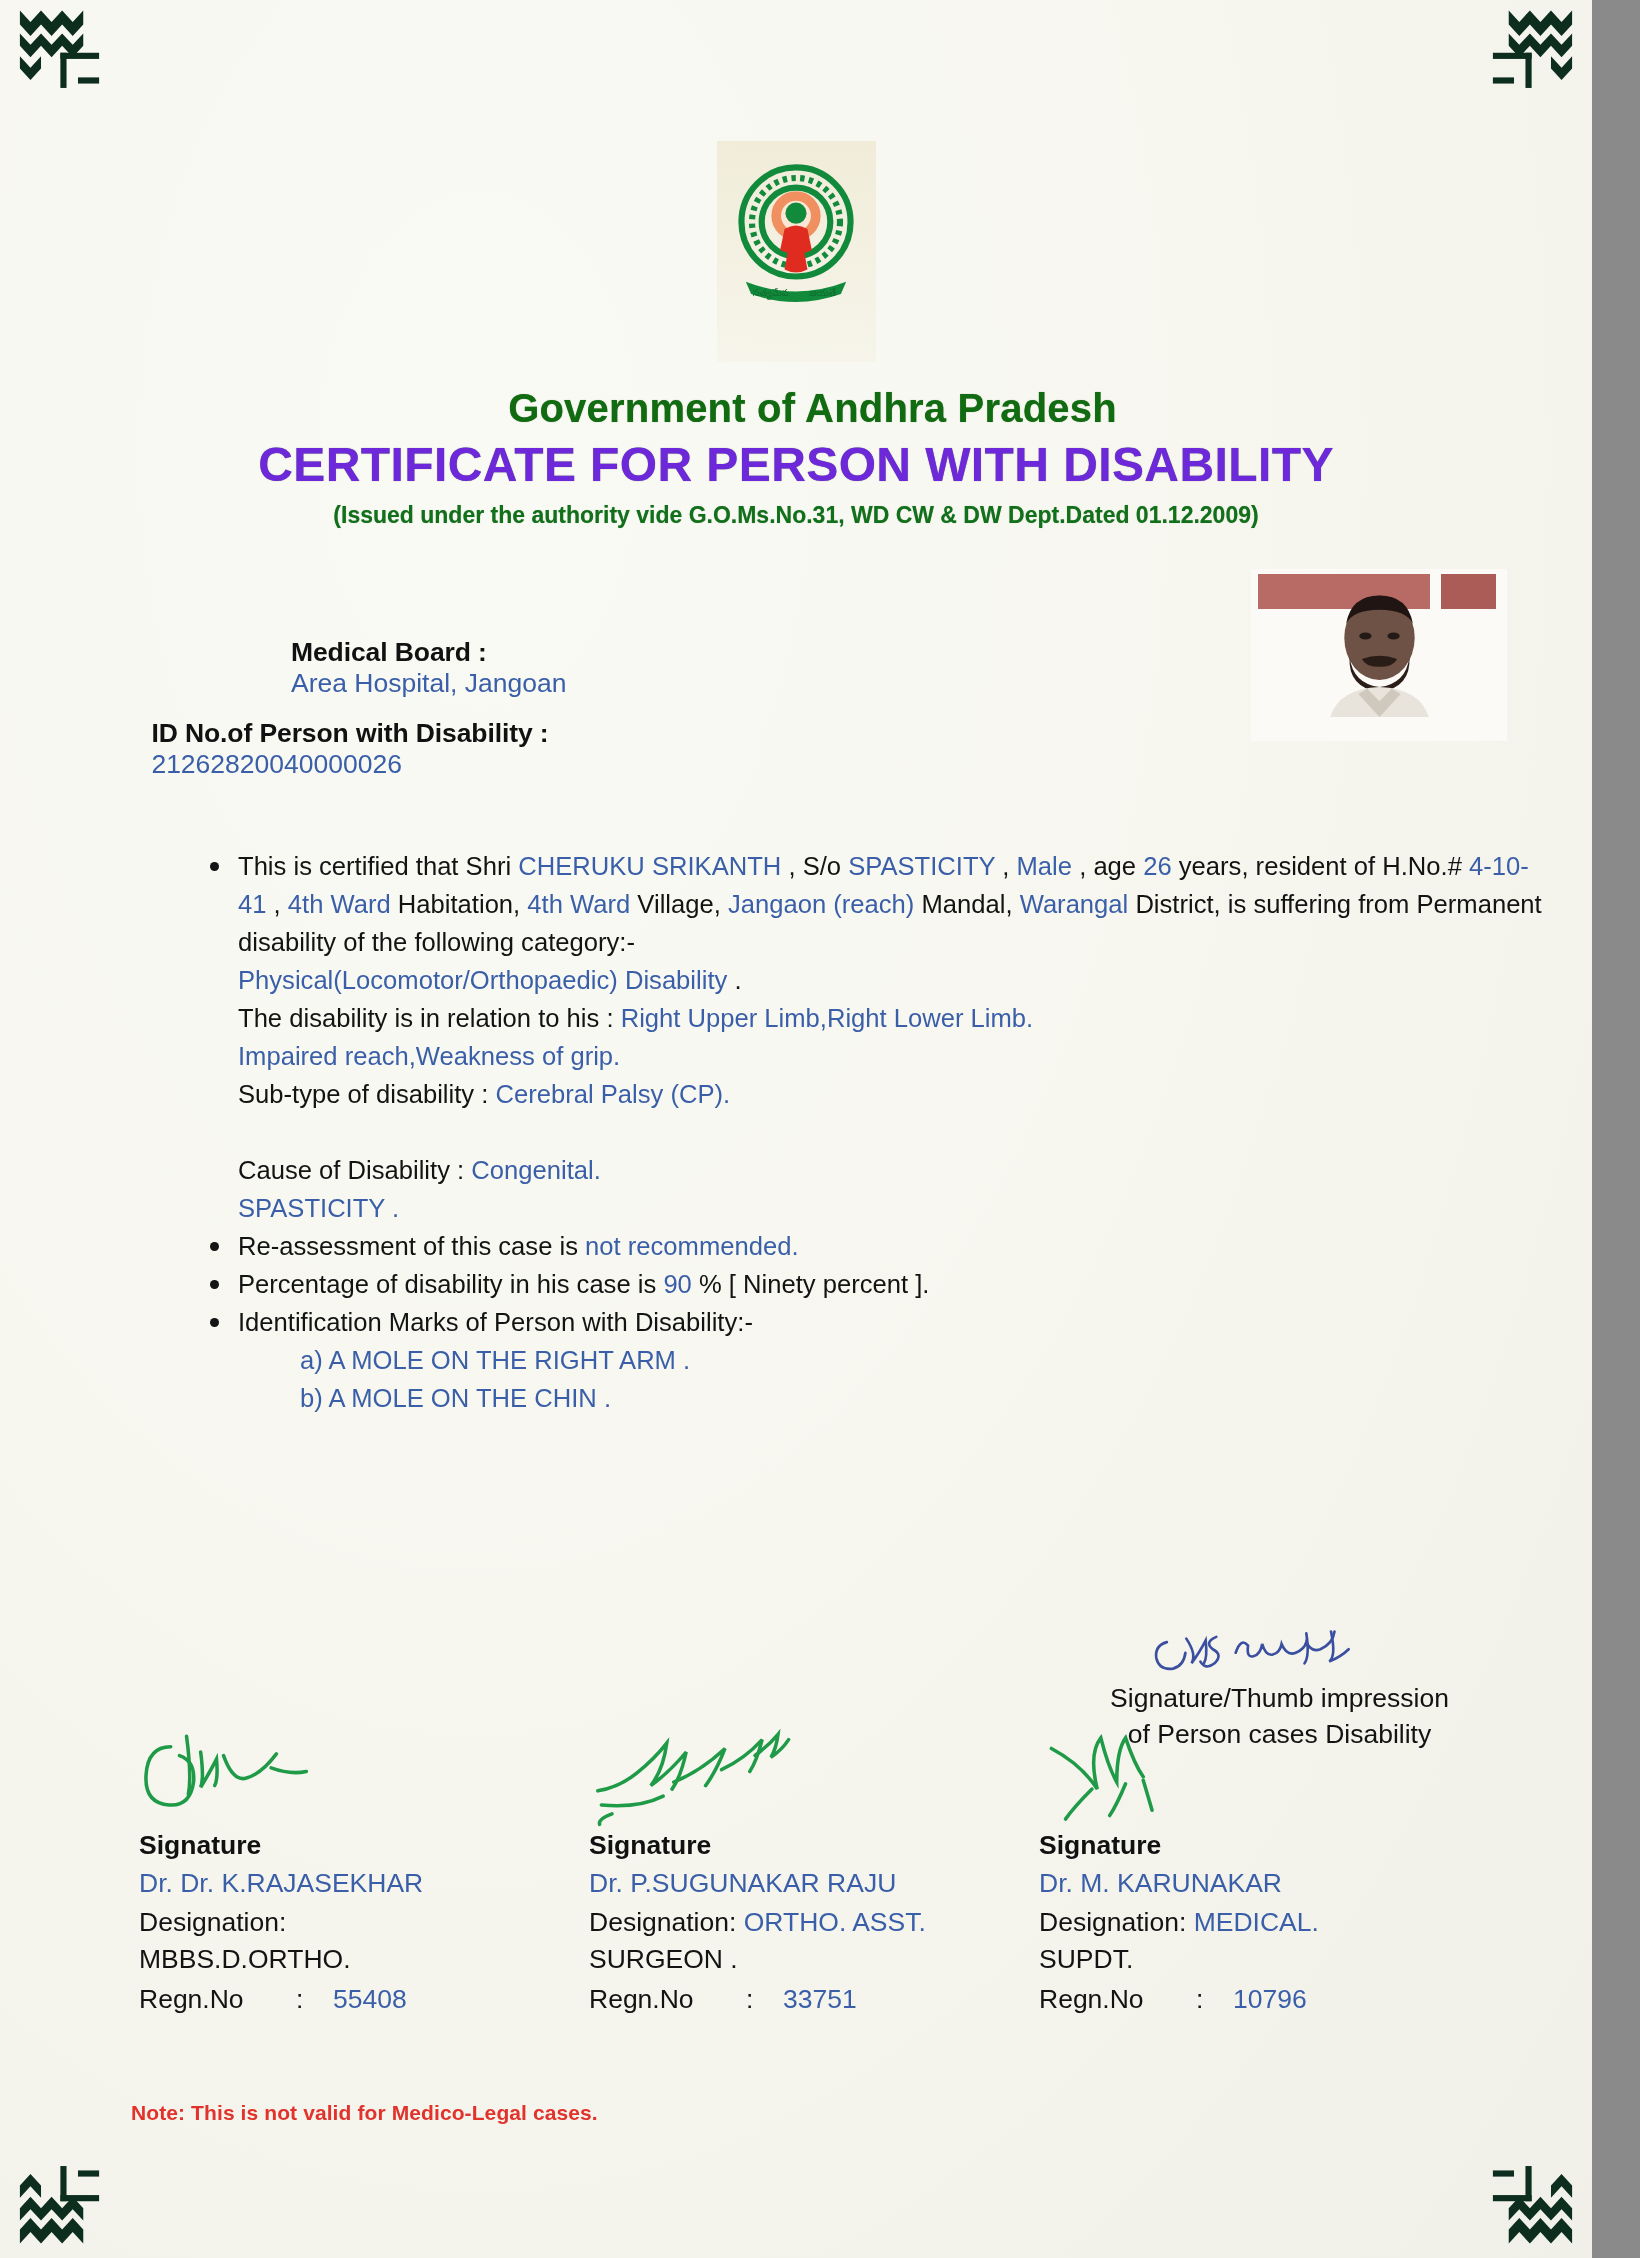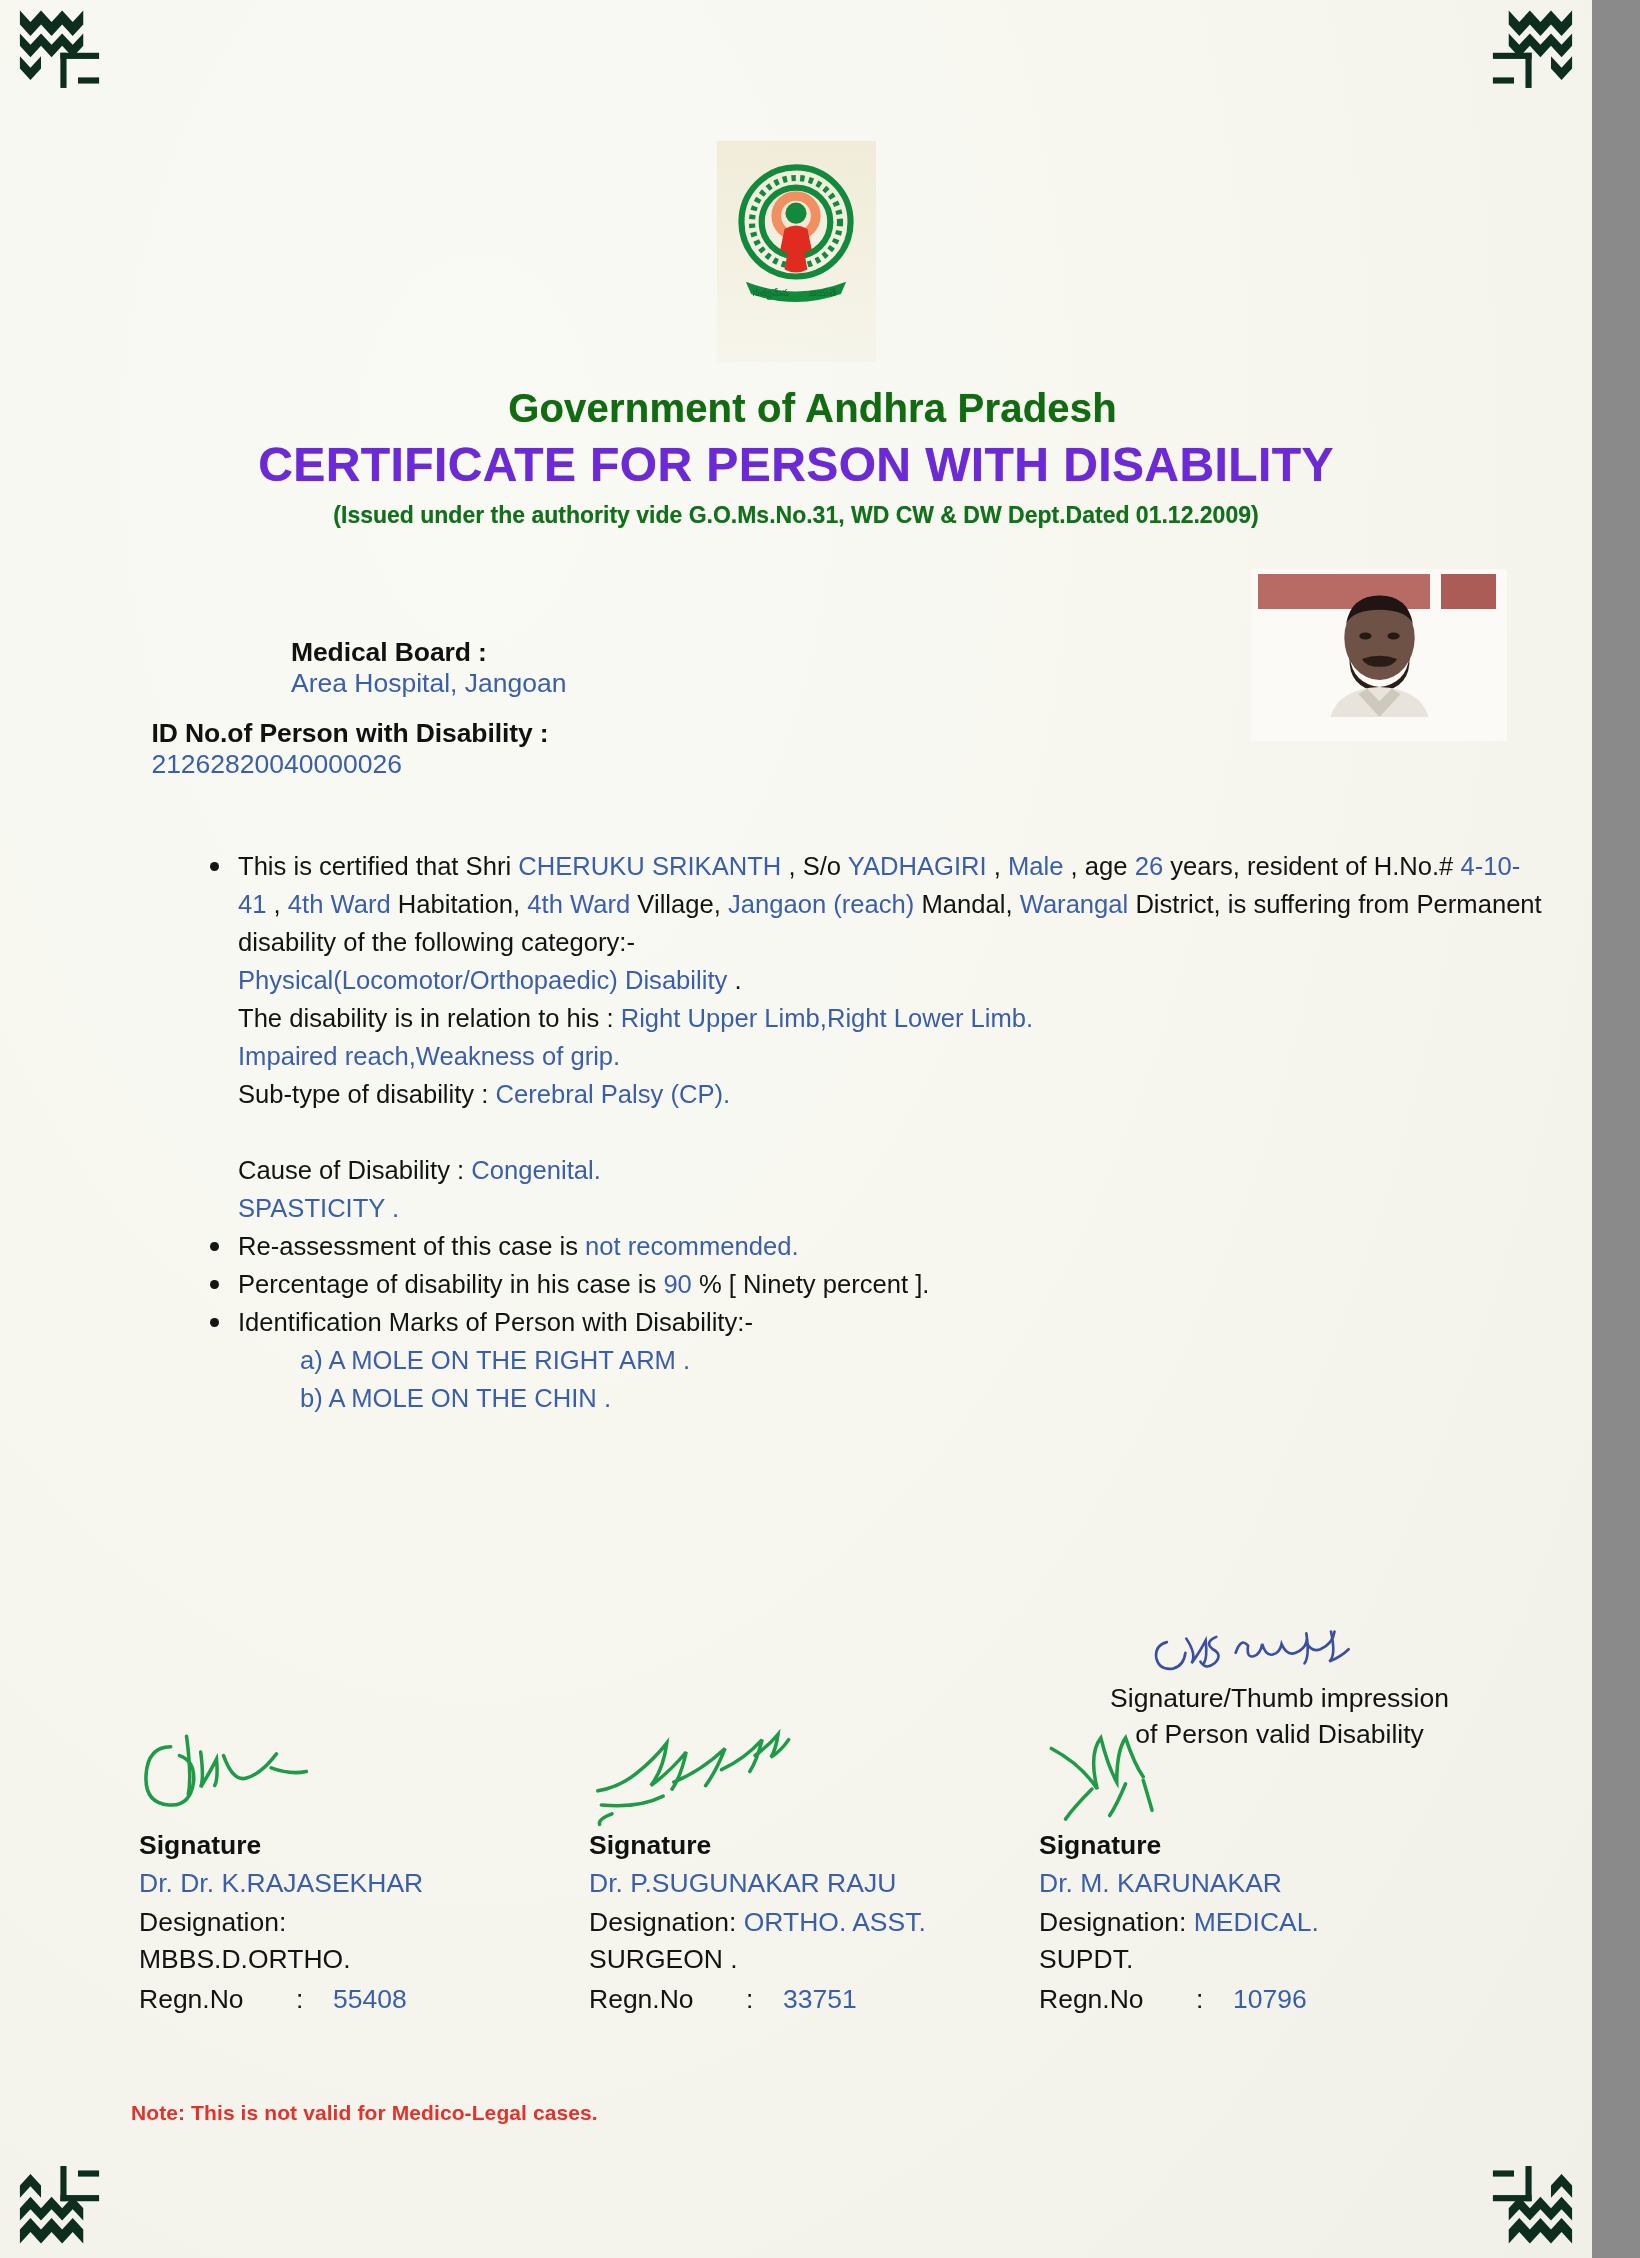--- a/index.html
+++ b/index.html
@@ -348,21 +348,21 @@
       <span class="meta-value mv-id">21262820040000026</span>
     </div>
   </div>
 
   <div class="body-block">
 
     <div class="bullet-item">
       <span>This is certified that Shri</span>
       <span class="blue">CHERUKU SRIKANTH</span>
       <span>, S/o</span>
-      <span class="blue">YADHAGIRI</span>
+      <span class="blue">SPASTICITY</span>
       <span>,</span>
       <span class="blue">Male</span>
       <span>, age</span>
       <span class="blue">26</span>
       <span>years, resident of H.No.#</span>
       <span class="blue">4-10-41</span>
       <span>,</span>
       <span class="blue">4th Ward</span>
       <span>Habitation,</span>
       <span class="blue">4th Ward</span>
@@ -431,21 +431,21 @@
           <path d="M40 12 q12 18 6 28 q10 -14 16 -26 q2 20 -2 26"></path>
           <path d="M74 10 q-14 6 -4 14 q12 6 2 16 q-10 8 -16 -2"></path>
           <path d="M96 28 q6 -18 14 -8 q-2 14 6 12 q8 -2 10 -14 q4 14 12 12 q8 -2 10 -12 q6 14 16 10 q10 -4 12 -12 q6 12 16 8 q14 -6 16 -20"></path>
           <path d="M176 6 q4 26 -2 34"></path>
           <path d="M204 4 q6 28 -2 34 q14 -6 22 -14"></path>
         </g>
       </svg>
     </div>
     <div class="person-sig-lines">
       <div>Signature/Thumb impression</div>
-      <div>of Person valid Disability</div>
+      <div>of Person cases Disability</div>
     </div>
   </div>
 
   <div class="docs">
 
     <div class="doc-col c1">
       <div class="doc-scribble">
         <svg width="229" height="99" viewBox="0 0 260 112">
           <g fill="none" stroke="#1f9a47" stroke-width="4" stroke-linecap="round">
             <path d="M36 20 q-26 0 -28 32 q-2 32 26 34 q24 2 28 -26 q2 -24 -16 -30"></path>

